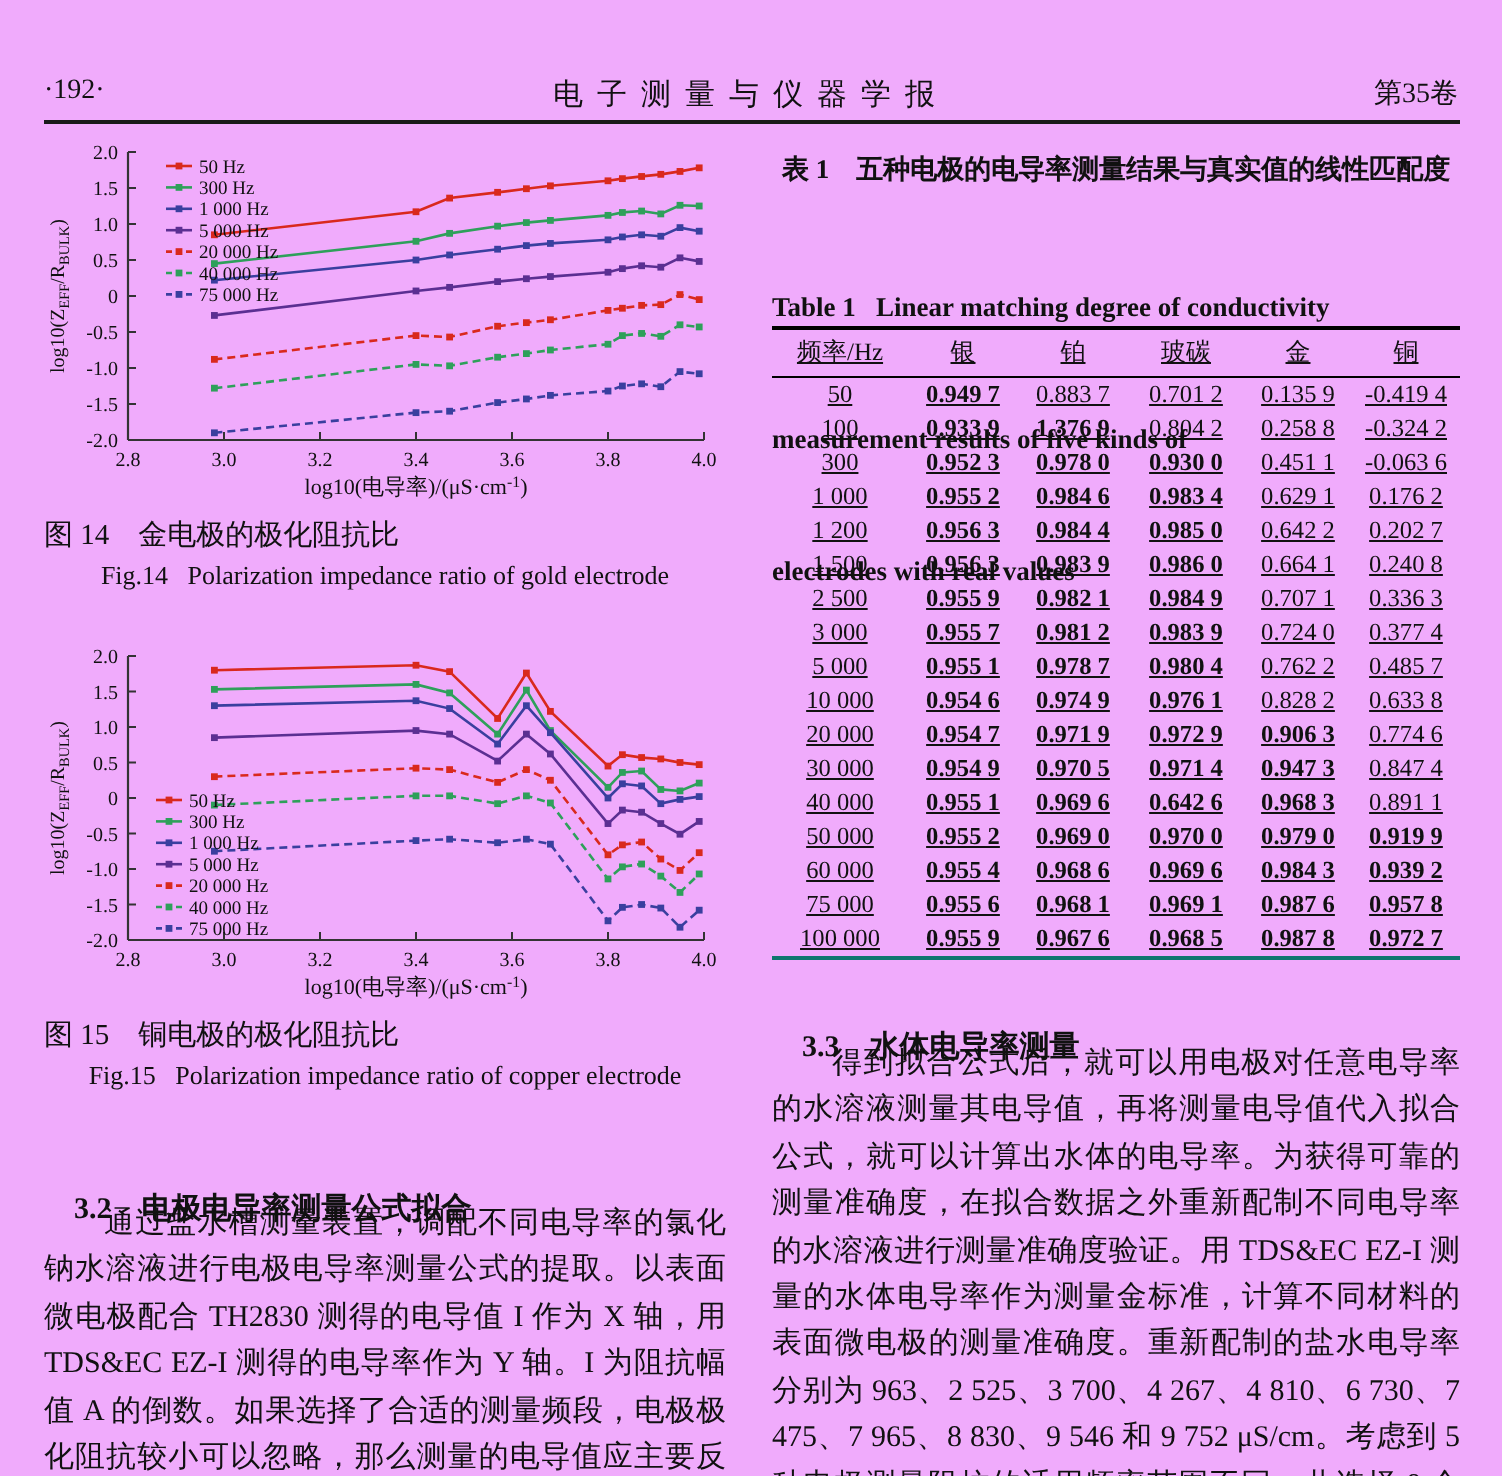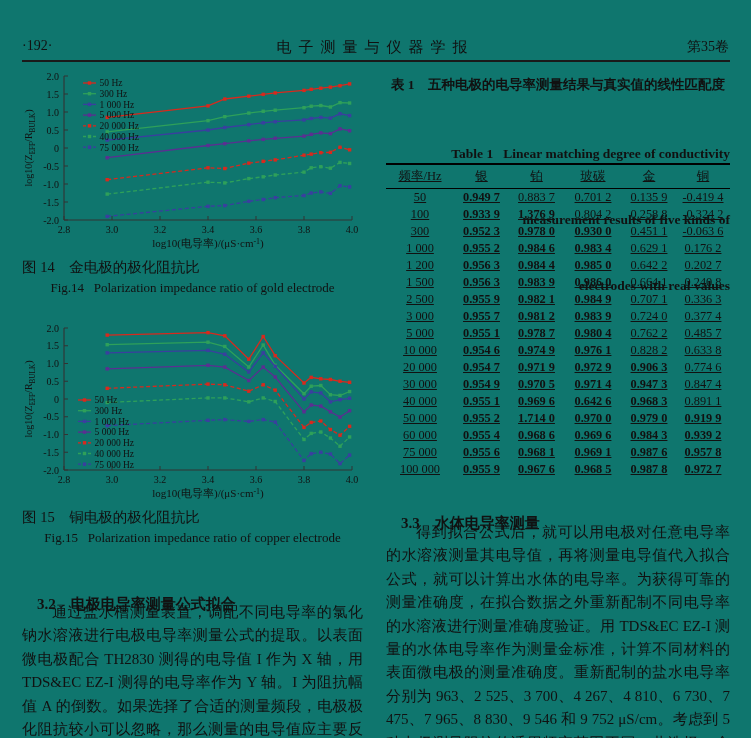--- a/index.html
+++ b/index.html
@@ -1,28 +1,28 @@
 <!DOCTYPE html>
 <html><head>
 <meta charset="utf-8">
 <style>
   html,body{margin:0;padding:0;background:#fff;}
-  .page{position:relative;width:751px;height:738px;background:#0f766e;overflow:hidden;
+  .page{position:relative;width:751px;height:738px;background:#f0abfc;overflow:hidden;
         font-family:"Liberation Serif","DejaVu Serif",serif;color:#111;}
   .abs{position:absolute;}
   .hdr{font-size:14px;top:38px;}
   #journal-title{left:0;width:751px;text-align:center;letter-spacing:7px;font-size:15px;}
   .rule{left:22px;width:708px;top:60px;height:2px;background:#1a1a1a;}
   .caption-zh{left:22px;width:341px;font-size:14.5px;white-space:pre;}
   .caption-en{left:22px;width:341px;text-align:center;font-size:13px;white-space:pre;}
   .sec-head{font-size:15px;font-weight:bold;white-space:pre;}
   .para{font-size:15px;line-height:23.4px;text-align:justify;text-indent:2em;
         font-family:"Liberation Serif","DejaVu Serif",serif;}
   .tbl-title-zh{left:386px;width:344px;text-align:center;font-size:13.5px;font-weight:bold;top:76px;}
-  .tbl-title-en{left:386px;width:344px;text-align:right;font-size:13.5px;font-weight:bold;
+  .tbl-title-en{left:386px;width:344px;text-align:left;font-size:13.5px;font-weight:bold;
                 line-height:22px;top:99px;white-space:pre;}
   #table1{border-collapse:collapse;width:344px;border-top:2px solid #000;border-bottom:2px solid #0f766e;
           font-size:12.3px;table-layout:fixed;text-decoration:underline;}
   #table1 th{border-bottom:1.2px solid #000;font-weight:normal;height:23px;font-size:12.5px;text-align:center;padding:0;}
   #table1 td{height:17px;text-align:center;padding:0;font-weight:normal;}
   #table1 td.b{font-weight:bold;}
   svg text{font-family:"Liberation Serif","DejaVu Serif",serif;}
 </style>
 </head>
 <body>
@@ -471,21 +471,21 @@
           <td>40 000</td>
           <td class="b">0.955 1</td>
           <td class="b">0.969 6</td>
           <td class="b">0.642 6</td>
           <td class="b">0.968 3</td>
           <td>0.891 1</td>
         </tr>
         <tr>
           <td>50 000</td>
           <td class="b">0.955 2</td>
-          <td class="b">1.714 0</td>
+          <td class="b">0.969 0</td>
           <td class="b">0.970 0</td>
           <td class="b">0.979 0</td>
           <td class="b">0.919 9</td>
         </tr>
         <tr>
           <td>60 000</td>
           <td class="b">0.955 4</td>
           <td class="b">0.968 6</td>
           <td class="b">0.969 6</td>
           <td class="b">0.984 3</td>

